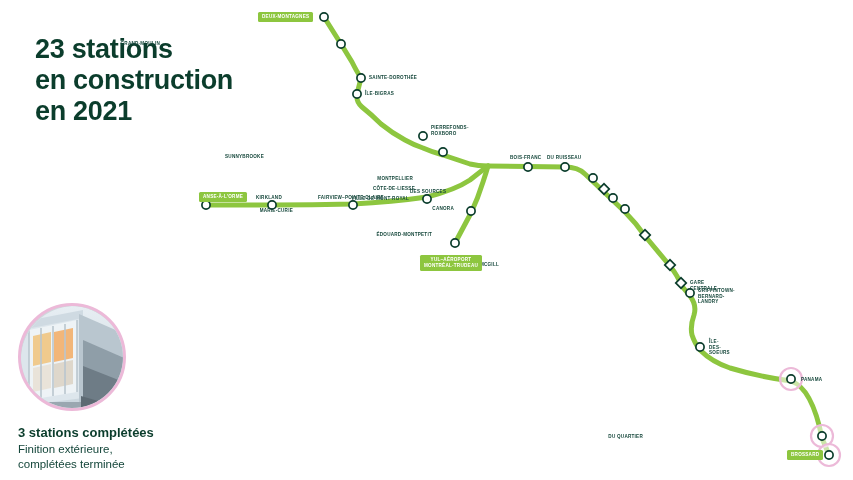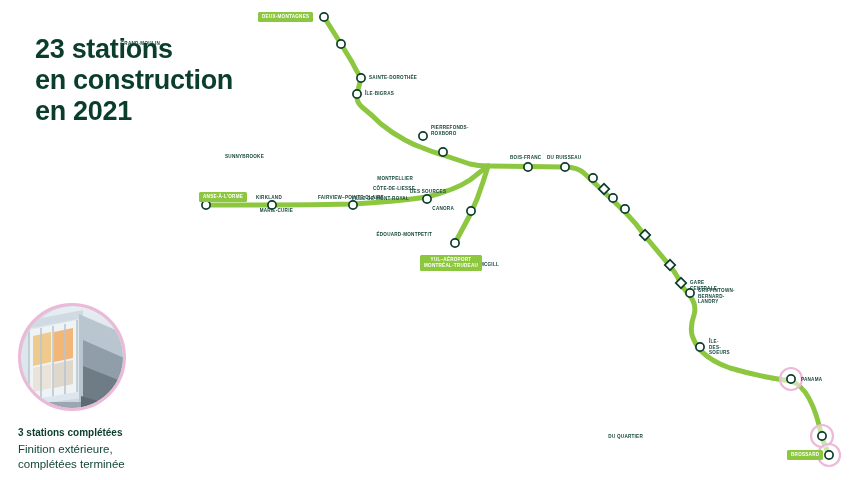--- a/index.html
+++ b/index.html
@@ -31,21 +31,21 @@
     position:relative;
     width:108px;height:108px;border-radius:50%;
     border:3px solid #ECB9D8;
     box-sizing:border-box;
     overflow:hidden;
     background:#cfd8dc;
   }
   .photo-inner{position:absolute;inset:0;overflow:hidden;border-radius:50%;}
   .legend-title{
     margin-top:14px;
-    color:#0B3D2C;font-size:10px;font-weight:bold;line-height:15px;
+    color:#0B3D2C;font-size:13px;font-weight:bold;line-height:15px;
   }
   .legend-sub{
     margin-top:2px;
     color:#14463A;font-size:11.5px;line-height:14.5px;white-space:pre-line;
   }
 
   
   svg.map{position:absolute;left:0;top:0;width:853px;height:480px;}
   .line-main{fill:none;stroke:#8DC63F;stroke-width:5;stroke-linecap:round;stroke-linejoin:round;}
 

